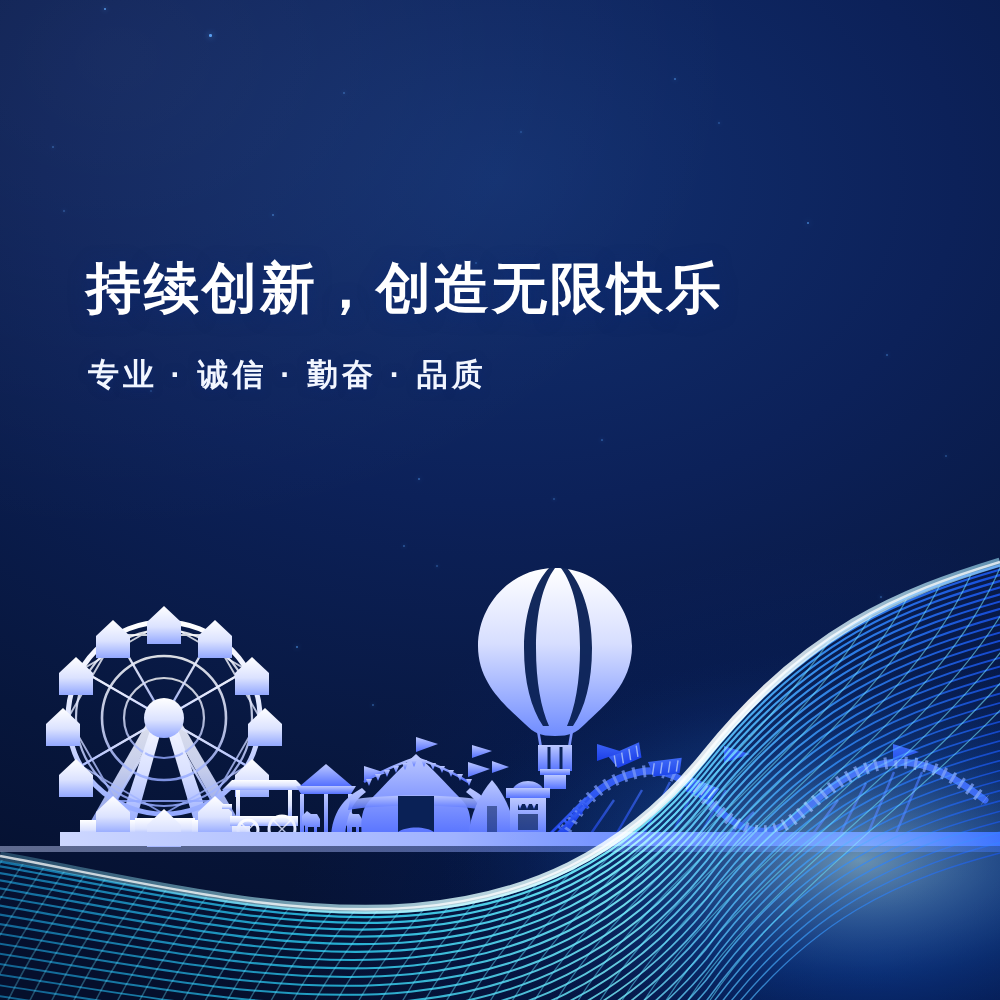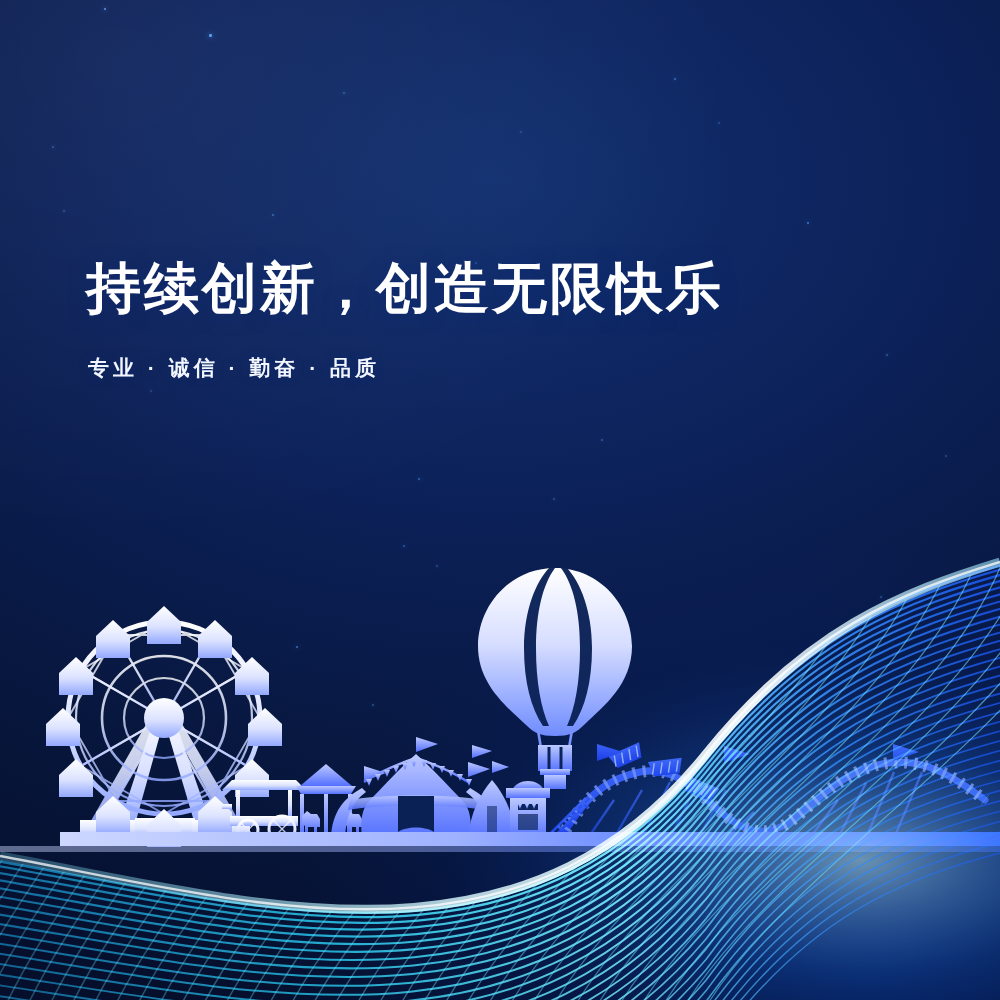--- a/index.html
+++ b/index.html
@@ -58,21 +58,21 @@
     font-size: 55px;
     font-weight: 700;
     letter-spacing: 3px;
     line-height: 1.12;
     white-space: nowrap;
     text-shadow: 0 2px 18px rgba(10,40,120,0.55);
   }
   .subline {
     margin: 34px 0 0 2px;
     color: #f2f6ff;
-    font-size: 21px;
+    font-size: 31px;
     font-weight: 700;
     letter-spacing: 4px;
     white-space: nowrap;
     text-shadow: 0 1px 10px rgba(10,40,120,0.5);
   }
 
   
   .skyline {
     position: absolute;
     left: 0;

